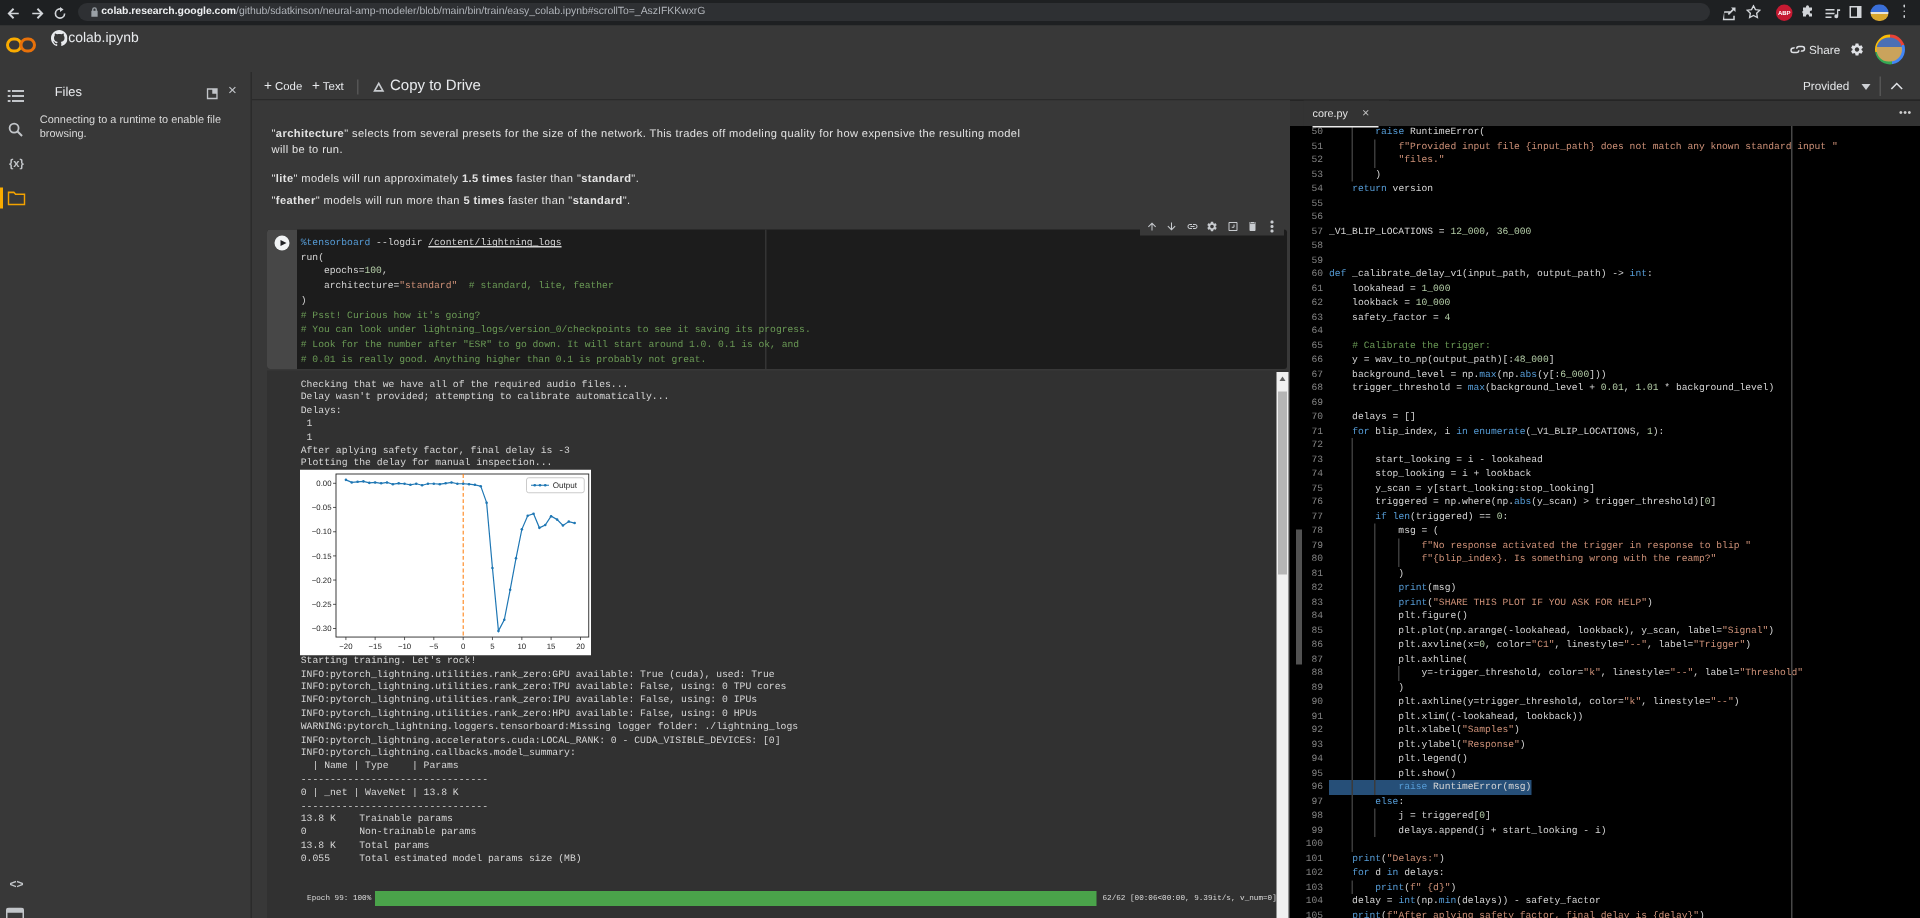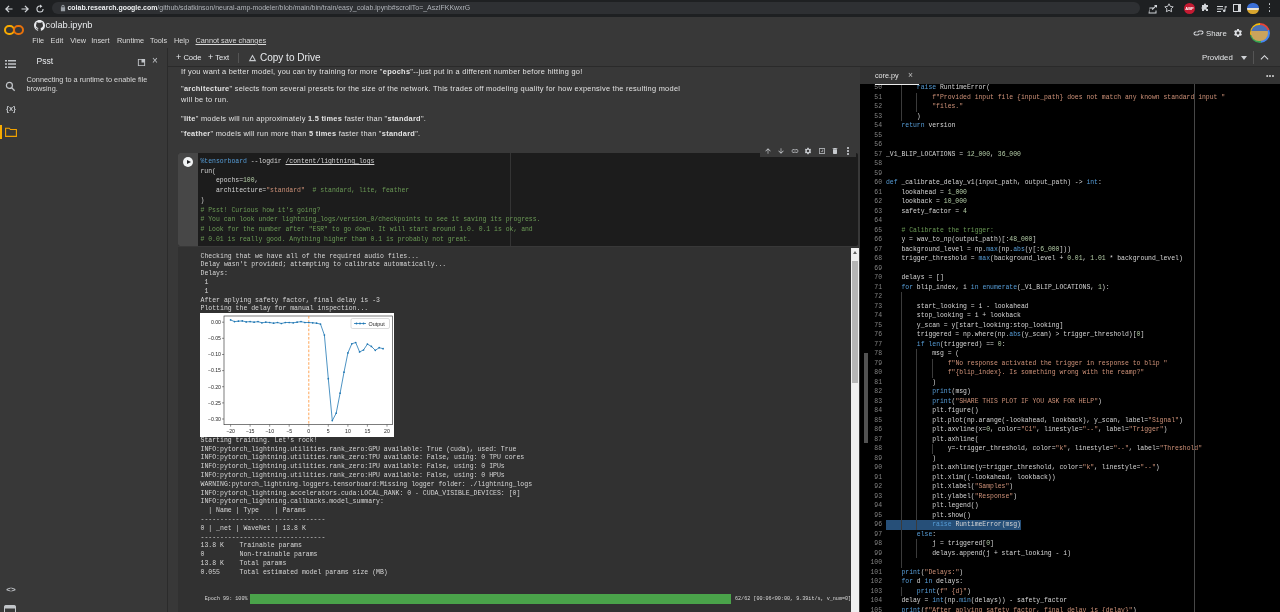--- a/index.html
+++ b/index.html
@@ -50,30 +50,20 @@
   <div class="abs" style="left:1268.5px;top:10px;width:1.8px;height:1.8px;border-radius:50%;background:#d2d5d9"></div>
 </div>
 
 <div class="abs" style="left:0;top:16.5px;width:1280px;height:31.5px;background:#383838">
   <div class="abs" style="left:4.2px;top:8.3px;width:10.6px;height:10.6px;border-radius:50%;border:2.9px solid #f9ab00"></div>
   <div class="abs" style="left:13.4px;top:8.3px;width:10.6px;height:10.6px;border-radius:50%;border:2.9px solid #e8710a;background:#383838"></div>
   <svg class="abs" style="left:33.5px;top:3px" width="11" height="11" viewBox="0 0 16 16">
       <path fill="#e8eaed" d="M8 0C3.58 0 0 3.58 0 8c0 3.54 2.29 6.53 5.47 7.59.4.07.55-.17.55-.38 0-.19-.01-.82-.01-1.49-2.01.37-2.53-.49-2.69-.94-.09-.23-.48-.94-.82-1.13-.28-.15-.68-.52-.01-.53.63-.01 1.08.58 1.23.82.72 1.21 1.87.87 2.33.66.07-.52.28-.87.51-1.07-1.78-.2-3.64-.89-3.64-3.95 0-.87.31-1.59.82-2.15-.08-.2-.36-1.02.08-2.12 0 0 .67-.21 2.2.82.64-.18 1.32-.27 2-.27s1.36.09 2 .27c1.53-1.04 2.2-.82 2.2-.82.44 1.1.16 1.92.08 2.12.51.56.82 1.27.82 2.15 0 3.07-1.87 3.75-3.65 3.95.29.25.54.73.54 1.48 0 1.07-.01 1.93-.01 2.2 0 .21.15.46.55.38A8.01 8.01 0 0 0 16 8c0-4.42-3.58-8-8-8z"></path>
     </svg>
   <div class="abs" style="left:45.5px;top:2px;height:13px;line-height:13px;font-size:9.3px;color:#e8eaed">colab.ipynb</div>
-  <div class="abs" style="top:17.5px;left:0;width:100%;height:13px;line-height:13px;font-size:7.3px;color:#dbdbdb">
-    <span class="abs" style="left:32.3px">File</span>
-    <span class="abs" style="left:50.6px">Edit</span>
-    <span class="abs" style="left:70.3px">View</span>
-    <span class="abs" style="left:91.3px">Insert</span>
-    <span class="abs" style="left:117px">Runtime</span>
-    <span class="abs" style="left:150px">Tools</span>
-    <span class="abs" style="left:174px">Help</span>
-    <span class="abs" style="left:195.5px;text-decoration:underline">Cannot save changes</span>
-  </div>
   <svg class="abs" style="left:1192.5px;top:12px" width="11" height="8" viewBox="0 0 11 8">
       <path d="M4.3 3.5a2 2 0 0 1 2-2h2.2a2 2 0 1 1 0 4H7.3a2.4 2.4 0 0 0 .5-1h.7a1 1 0 1 0 0-2H6.3a1 1 0 0 0-1 1zM6.7 4.5a2 2 0 0 1-2 2H2.5a2 2 0 1 1 0-4h1.2a2.4 2.4 0 0 0-.5 1h-.7a1 1 0 1 0 0 2h2.2a1 1 0 0 0 1-1z" fill="#dfe1e5"></path>
     </svg>
   <div class="abs" style="left:1206px;top:10px;height:13px;line-height:13px;font-size:7.8px;color:#e2e4e6">Share</div>
   <svg class="abs" style="left:1233px;top:11.5px" width="10" height="10" viewBox="0 0 24 24">
       <path d="M19.14,12.94c0.04-0.3,0.06-0.61,0.06-0.94c0-0.32-0.02-0.64-0.07-0.94l2.03-1.58c0.18-0.14,0.23-0.41,0.12-0.61l-1.92-3.32c-0.12-0.22-0.37-0.29-0.59-0.22l-2.39,0.96c-0.5-0.38-1.03-0.7-1.62-0.94L14.4,2.81c-0.04-0.24-0.24-0.41-0.48-0.41h-3.84c-0.24,0-0.43,0.17-0.47,0.41L9.25,5.35C8.66,5.59,8.12,5.92,7.63,6.29L5.24,5.33c-0.22-0.08-0.47,0-0.59,0.22L2.74,8.87C2.62,9.08,2.66,9.34,2.86,9.48l2.03,1.58C4.84,11.36,4.8,11.69,4.8,12s0.02,0.64,0.07,0.94l-2.03,1.58c-0.18,0.14-0.23,0.41-0.12,0.61l1.92,3.32c0.12,0.22,0.37,0.29,0.59,0.22l2.39-0.96c0.5,0.38,1.03,0.7,1.62,0.94l0.36,2.54c0.05,0.24,0.24,0.41,0.48,0.41h3.84c0.24,0,0.44-0.17,0.47-0.41l0.36-2.54c0.59-0.24,1.13-0.56,1.62-0.94l2.39,0.96c0.22,0.08,0.47,0,0.59-0.22l1.92-3.32c0.12-0.22,0.07-0.47-0.12-0.61L19.14,12.94z M12,15.6c-1.98,0-3.6-1.62-3.6-3.6s1.62-3.6,3.6-3.6s3.6,1.62,3.6,3.6S13.98,15.6,12,15.6z" fill="#dfe1e5"></path>
     </svg>
   <div class="abs" style="left:1249.5px;top:6.5px;width:20px;height:20px;border-radius:50%;background:conic-gradient(#e94335 0 20%,#4286f5 20% 48%,#34a853 48% 72%,#fbbc04 72% 100%)"></div>
   <div class="abs" style="left:1251.25px;top:8.25px;width:16.5px;height:16.5px;border-radius:50%;background:linear-gradient(180deg,#4a6fb5 0 40%,#caa35c 40% 100%)"></div>
 </div>
@@ -108,31 +98,30 @@
   <div class="abs" style="left:0;top:76.5px;width:2px;height:14px;background:#f9ab00"></div>
   <svg class="abs" style="left:5px;top:78.5px" width="12" height="10" viewBox="0 0 12 10">
       <path d="M0.6 1.2h3.6l1.2 1.3h6v6.9H0.6z" fill="none" stroke="#f3a200" stroke-width="1.1"></path>
     </svg>
   <div class="abs" style="left:3px;top:537px;width:16px;height:11px;color:#c2c5c9;font-size:8px;font-weight:bold;text-align:center;line-height:10px">&lt;&gt;</div>
   <svg class="abs" style="left:4px;top:557px" width="12" height="10" viewBox="0 0 12 10">
       <rect x="0.5" y="0.5" width="11" height="9" rx="1.5" fill="none" stroke="#c2c5c9" stroke-width="1"></rect>
       <rect x="0.5" y="0.5" width="11" height="3" fill="#c2c5c9"></rect>
     </svg>
 
-  <div class="abs" style="left:36.5px;top:8px;font-size:8.6px;color:#e8eaed">Psst</div>
+  <div class="abs" style="left:36.5px;top:8px;font-size:8.6px;color:#e8eaed">Files</div>
   <svg class="abs" style="left:137px;top:10px" width="9" height="9" viewBox="0 0 10 10">
       <path d="M1 1h8v8H1zm1 1v6h6V5H5V2z" fill="#c2c5c9" fill-rule="evenodd"></path>
     </svg>
   <div class="abs" style="left:152px;top:7px;font-size:10px;color:#c2c5c9">×</div>
   <div class="abs" style="left:26.5px;top:26.5px;width:132px;font-size:7.3px;line-height:9px;color:#d8d8d8">Connecting to a runtime to enable file browsing.</div>
 </div>
 
 <div class="abs" style="left:168px;top:67px;width:692px;height:545px;background:#383838">
 
-  <div class="abs" style="left:13px;top:-1.5px;width:640px;font-size:7.4px;letter-spacing:0.27px;line-height:11px;color:#e3e3e3">If you want a better model, you can try training for more "<b>epochs</b>"--just put in a different number before hitting go!</div>
   <div class="abs" style="left:13px;top:15.7px;width:620px;font-size:7.4px;letter-spacing:0.27px;line-height:11.8px;color:#e3e3e3">"<b>architecture</b>" selects from several presets for the size of the network. This trades off modeling quality for how expensive the resulting model<br>will be to run.</div>
   <div class="abs" style="left:13px;top:45.7px;width:640px;font-size:7.4px;letter-spacing:0.27px;line-height:11px;color:#e3e3e3">"<b>lite</b>" models will run approximately <b>1.5 times</b> faster than "<b>standard</b>".</div>
   <div class="abs" style="left:13px;top:61px;width:640px;font-size:7.4px;letter-spacing:0.27px;line-height:11px;color:#e3e3e3">"<b>feather</b>" models will run more than <b>5 times</b> faster than "<b>standard</b>".</div>
 
   <div class="abs" style="left:9.5px;top:85.5px;width:680px;height:93px;border-radius:2px;background:#1c1c1c">
     <div class="abs" style="left:0;top:0;width:20.5px;height:93px;background:#474747;border-radius:2px 0 0 2px"></div>
     <div class="abs" style="left:5px;top:4px;width:10.5px;height:10.5px;border-radius:50%;background:#f1f3f4"></div>
     <div class="abs" style="left:9.3px;top:7px;width:0;height:0;border-top:2.4px solid transparent;border-bottom:2.4px solid transparent;border-left:4px solid #202124"></div>
     <div class="abs" style="left:332.5px;top:0;width:1px;height:93px;background:#343434"></div>
     <pre class="abs" style="left:23px;top:4.4px;font-size:6.45px;line-height:9.75px;color:#d4d4d4"><i style="color:#569cd6">%tensorboard</i> --logdir <u style="text-decoration:underline">/content/lightning_logs</u>

